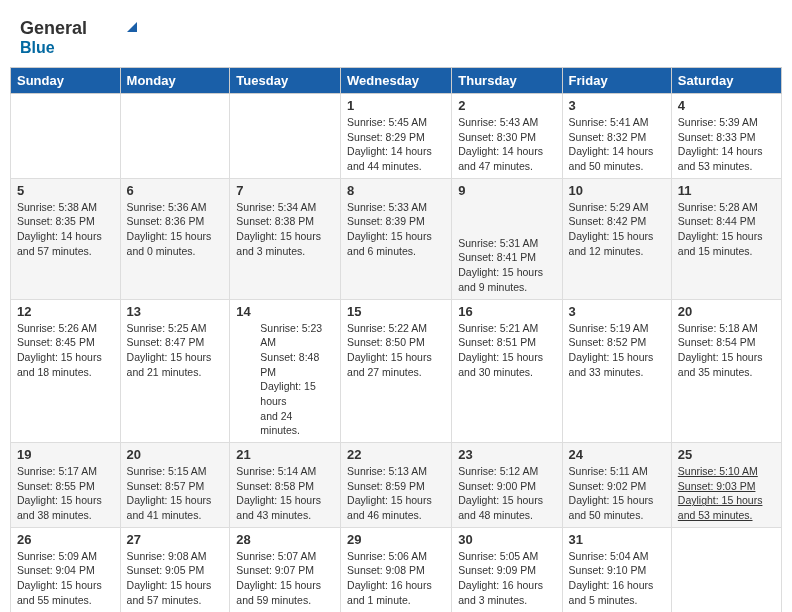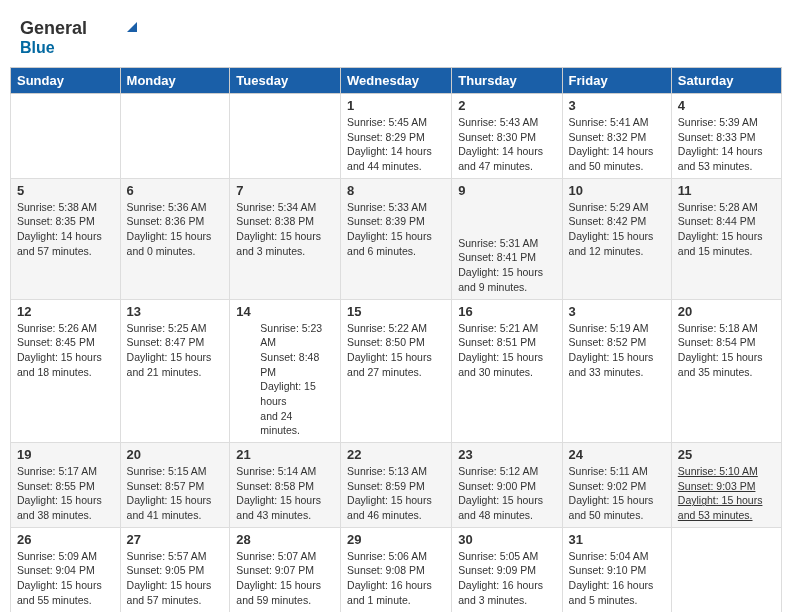--- a/index.html
+++ b/index.html
@@ -301,21 +301,21 @@
       <tr>
         <td>
           <span class="day-number">26</span>
           <div class="day-info" style="white-space: pre-line;">Sunrise: 5:09 AM
 Sunset: 9:04 PM
 Daylight: 15 hours
 and 55 minutes.</div>
         </td>
         <td>
           <span class="day-number">27</span>
-          <div class="day-info" style="white-space: pre-line;">Sunrise: 5:57 AM
+          <div class="day-info" style="white-space: pre-line;">Sunrise: 9:08 AM
 Sunset: 9:05 PM
 Daylight: 15 hours
 and 57 minutes.</div>
         </td>
         <td>
           <span class="day-number">28</span>
           <div class="day-info" style="white-space: pre-line;">Sunrise: 5:07 AM
 Sunset: 9:07 PM
 Daylight: 15 hours
 and 59 minutes.</div>

